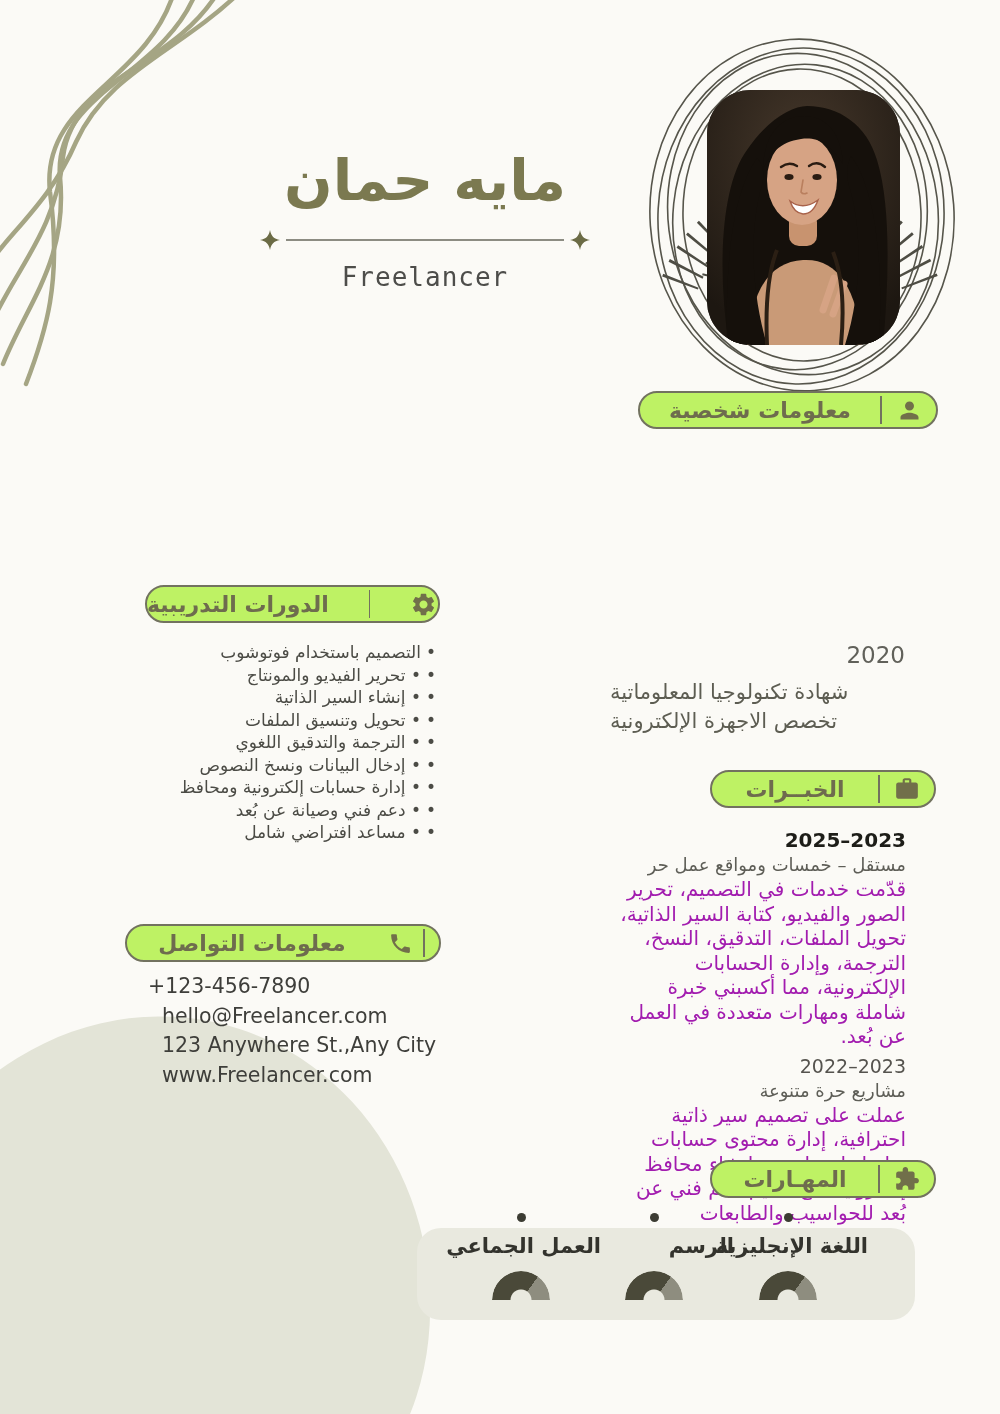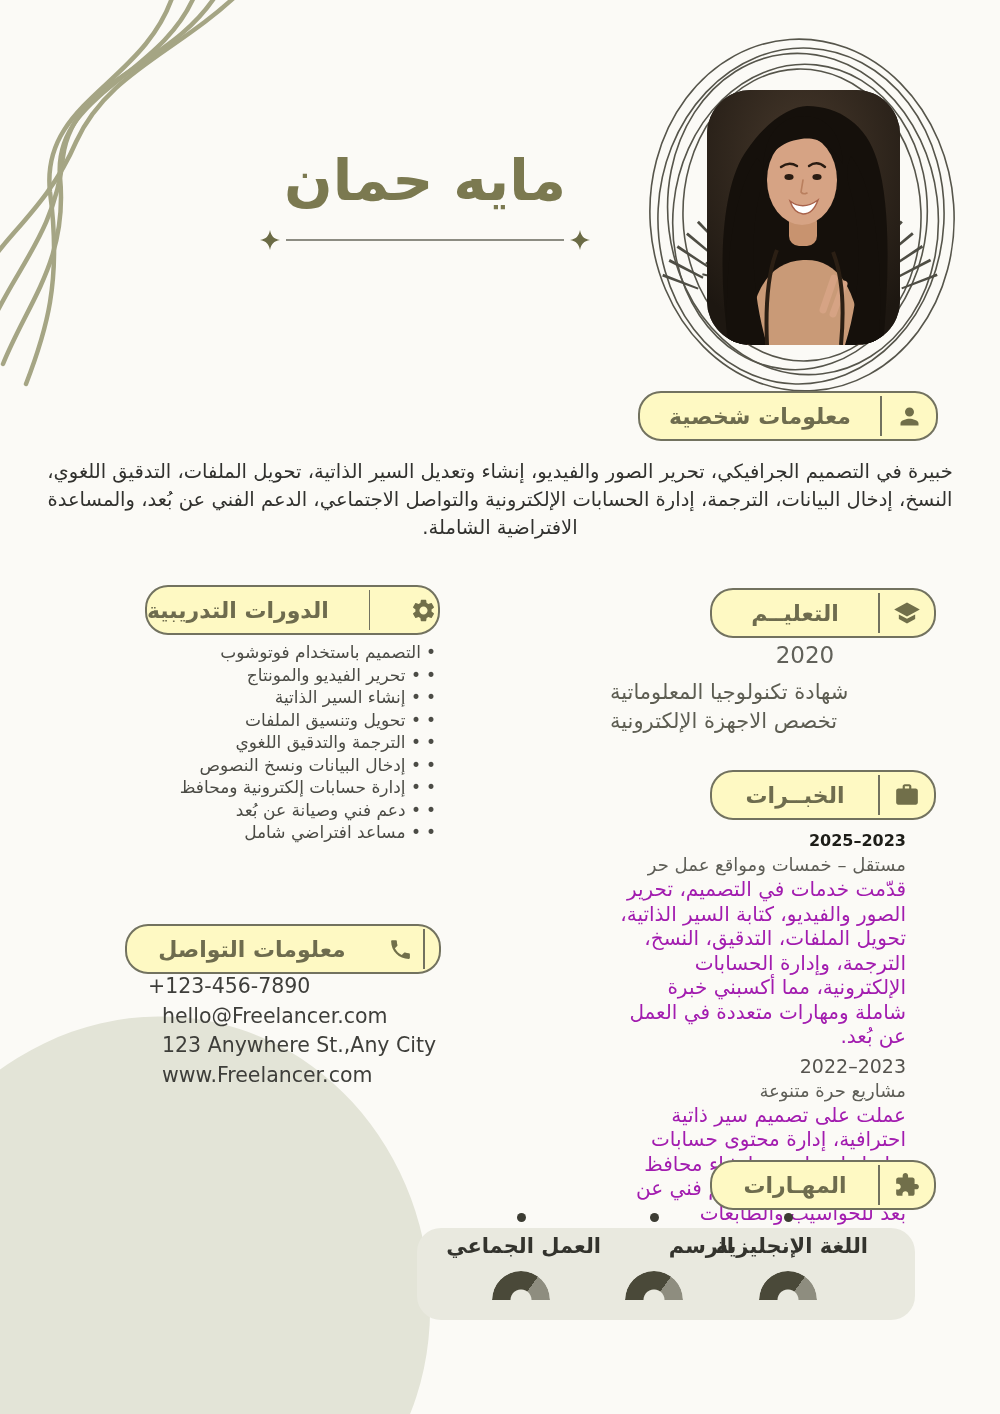--- a/index.html
+++ b/index.html
@@ -32,22 +32,22 @@
     border-radius:44px;overflow:hidden;background:#26201a;
   }
   
   .title-block{position:absolute;left:155px;top:148px;width:540px;text-align:center;}
   .name{font-size:57px;font-weight:700;color:#7b7950;line-height:1.15;}
   .title-divider{display:flex;align-items:center;gap:6px;margin:16px auto 0;width:330px;}
   .title-divider .line{flex:1;height:2px;background:#8c8c82;}
   .subtitle{margin-top:12px;font-family:"DejaVu Sans Mono",monospace;font-size:26px;color:#4d4d4a;letter-spacing:1px;}
   
   .pill{
-    position:absolute;height:50px;border:2.5px solid var(--border);
-    border-radius:23px;background:#fef9c3;display:flex;align-items:center;
+    position:absolute;height:38px;border:2.5px solid var(--border);
+    border-radius:23px;background:#bef264;display:flex;align-items:center;
   }
   .pill-label{flex:1;text-align:center;font-size:22px;font-weight:700;color:var(--accent);white-space:nowrap;}
   .pill-sep{width:2px;background:var(--border);align-self:stretch;margin:3px 0;}
   .pill-icon{width:54px;display:flex;align-items:center;justify-content:center;}
   .pill-icon svg{display:block;}
   .pill-cap{width:14px;}
   .pill.personal{left:638px;top:391px;width:300px;}
   .pill.courses{left:145px;top:585px;width:295px;gap:40px;}
   .pill.education{left:710px;top:588px;width:226px;}
   .pill.experience{left:710px;top:770px;width:226px;}
@@ -63,25 +63,25 @@
   .course-list{
     position:absolute;left:148px;top:642px;width:288px;direction:rtl;
     list-style:none;font-size:17px;line-height:21.5px;color:#4b4b45;text-align:right;
   }
   .course-list li{position:relative;padding-right:15px;margin-bottom:1px;}
   .course-list li::before{content:"•";position:absolute;right:0;top:0;color:#4b4b45;}
   
   .contact-block{position:absolute;left:148px;top:972px;width:310px;font-size:20.5px;line-height:29.5px;color:#3e3e3a;}
   .contact-line.indent{margin-left:14px;}
   
-  .edu-year{position:absolute;left:705px;top:642px;width:200px;text-align:center;font-size:23px;color:#61615a;}
+  .edu-year{position:absolute;left:705px;top:642px;width:200px;text-align:right;font-size:23px;color:#61615a;}
   .edu-degree{position:absolute;left:610px;top:678px;width:296px;direction:rtl;text-align:left;font-size:21px;line-height:29px;color:#5d5d52;}
   
   .exp-block{position:absolute;left:612px;top:828px;width:294px;direction:rtl;text-align:right;}
-  .exp-period{font-size:16px;font-weight:700;color:#1d1d18;line-height:25px;}
+  .exp-period{font-size:20px;font-weight:700;color:#1d1d18;line-height:25px;}
   .exp-period.light{font-weight:400;color:#55534e;font-size:19px;}
   .exp-role{font-size:18px;line-height:24px;color:#5e5e57;text-align:right;}
   .exp-desc{font-size:20px;line-height:24.5px;color:#a21caf;margin-bottom:5px;}
   
   .skills-panel{position:absolute;left:417px;top:1228px;width:498px;height:92px;background:#e9e9df;border-radius:24px;}
   .skill-col{position:absolute;top:1213px;width:160px;text-align:center;}
   .skill-col.s0{left:708px;}
   .skill-col.s1{left:574px;}
   .skill-col.s2{left:441px;}
   .skill-dot{display:block;width:9px;height:9px;border-radius:50%;background:#3c3c33;margin:0 auto;}
@@ -160,33 +160,33 @@
     <h1 class="name">مايه حمان</h1>
     <div class="title-divider">
       <svg width="20" height="20" viewBox="0 0 16 16">
           <path d="M8,0 C9,5 11,7 16,8 C11,9 9,11 8,16 C7,11 5,9 0,8 C5,7 7,5 8,0 Z" fill="#6b6b45"></path>
         </svg>
       <span class="line"></span>
       <svg width="20" height="20" viewBox="0 0 16 16">
           <path d="M8,0 C9,5 11,7 16,8 C11,9 9,11 8,16 C7,11 5,9 0,8 C5,7 7,5 8,0 Z" fill="#6b6b45"></path>
         </svg>
     </div>
+    <div class="subtitle">Freelancer</div>
   </div>
 
   <div class="pill personal">
     <span class="pill-label">معلومات شخصية</span>
     <span class="pill-sep"></span>
     <span class="pill-icon">
       <svg width="27" height="27" viewBox="0 0 24 24" fill="#716f4a">
           <path d="M12 12c2.21 0 4-1.79 4-4s-1.79-4-4-4-4 1.79-4 4 1.79 4 4 4zm0 2c-2.67 0-8 1.34-8 4v2h16v-2c0-2.66-5.33-4-8-4z"></path>
         </svg>
     </span>
   </div>
 
-  <p class="summary">خبيرة في التصميم الجرافيكي، تحرير الصور والفيديو، إنشاء وتعديل السير الذاتية، تحويل الملفات، التدقيق اللغوي، النسخ، إدخال البيانات، الترجمة، إدارة الحسابات الإلكترونية والتواصل الاجتماعي، الدعم الفني عن بُعد، والمساعدة الافتراضية الشاملة.</p>
 
   <div class="pill courses">
     <span class="pill-label">الدورات التدريبية</span>
     <span class="pill-sep"></span>
     <span class="pill-icon">
       <svg width="27" height="27" viewBox="0 0 24 24" fill="#716f4a">
           <path d="M19.14 12.94c.04-.3.06-.61.06-.94 0-.32-.02-.64-.07-.94l2.03-1.58c.18-.14.23-.41.12-.61l-1.92-3.32c-.12-.22-.37-.29-.59-.22l-2.39.96c-.5-.38-1.03-.7-1.62-.94l-.36-2.54c-.04-.24-.24-.41-.48-.41h-3.84c-.24 0-.43.17-.47.41l-.36 2.54c-.59.24-1.13.57-1.62.94l-2.39-.96c-.22-.08-.47 0-.59.22L2.74 8.87c-.12.21-.08.47.12.61l2.03 1.58c-.05.3-.09.63-.09.94s.02.64.07.94l-2.03 1.58c-.18.14-.23.41-.12.61l1.92 3.32c.12.22.37.29.59.22l2.39-.96c.5.38 1.03.7 1.62.94l.36 2.54c.05.24.24.41.48.41h3.84c.24 0 .44-.17.47-.41l.36-2.54c.59-.24 1.13-.56 1.62-.94l2.39.96c.22.08.47 0 .59-.22l1.92-3.32c.12-.22.07-.47-.12-.61l-2.01-1.58zM12 15.6c-1.98 0-3.6-1.62-3.6-3.6s1.62-3.6 3.6-3.6 3.6 1.62 3.6 3.6-1.62 3.6-3.6 3.6z"></path>
         </svg>
     </span>
   </div>
@@ -214,29 +214,20 @@
     <span class="pill-cap"></span>
   </div>
 
   <div class="contact-block">
     <div class="contact-line">+123-456-7890</div>
     <div class="contact-line indent">hello@Freelancer.com</div>
     <div class="contact-line indent">123 Anywhere St.,Any City</div>
     <div class="contact-line indent">www.Freelancer.com</div>
   </div>
 
-  <div class="pill education">
-    <span class="pill-label">التعليــم</span>
-    <span class="pill-sep"></span>
-    <span class="pill-icon">
-      <svg width="28" height="28" viewBox="0 0 24 24" fill="#716f4a">
-          <path d="M5 13.18v4L12 21l7-3.82v-4L12 17l-7-3.82zM12 3L1 9l11 6 11-6-11-6z"></path>
-        </svg>
-    </span>
-  </div>
 
   <div class="edu-year">2020</div>
   <div class="edu-degree">
     <div>شهادة  تكنولوجيا المعلوماتية</div>
     <div>تخصص الاجهزة الإلكترونية</div>
   </div>
 
   <div class="pill experience">
     <span class="pill-label">الخبــرات</span>
     <span class="pill-sep"></span>

